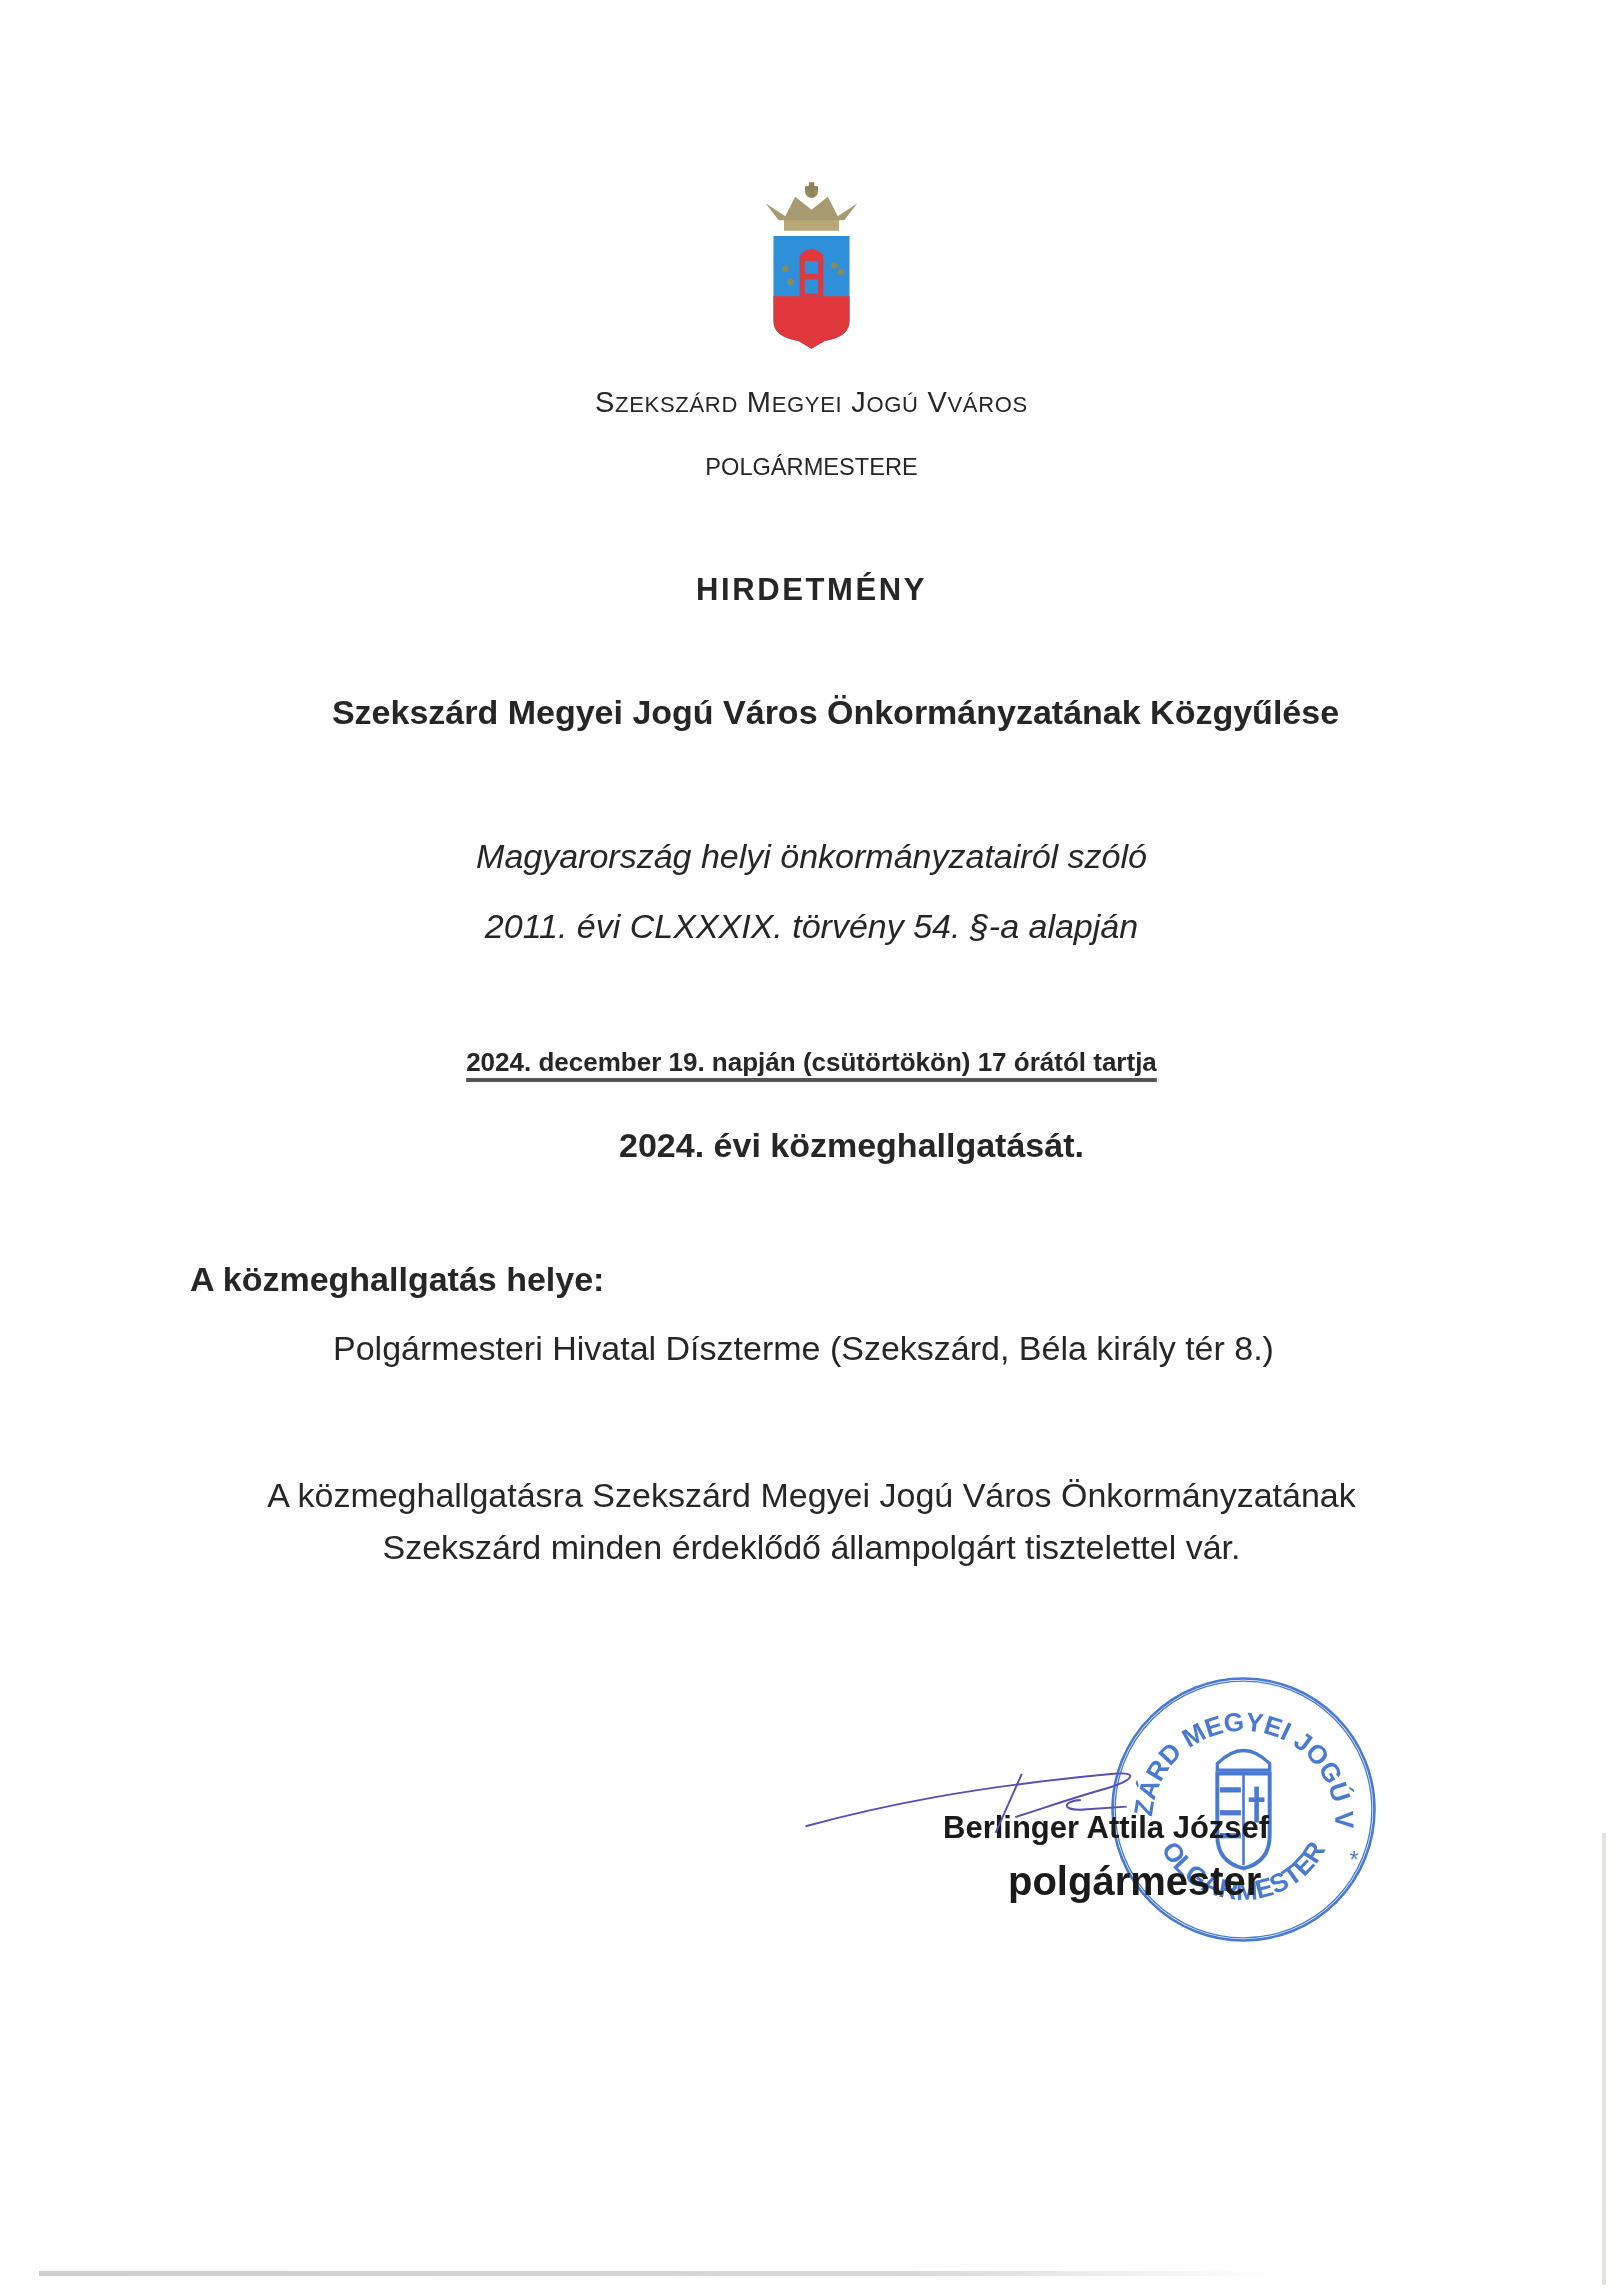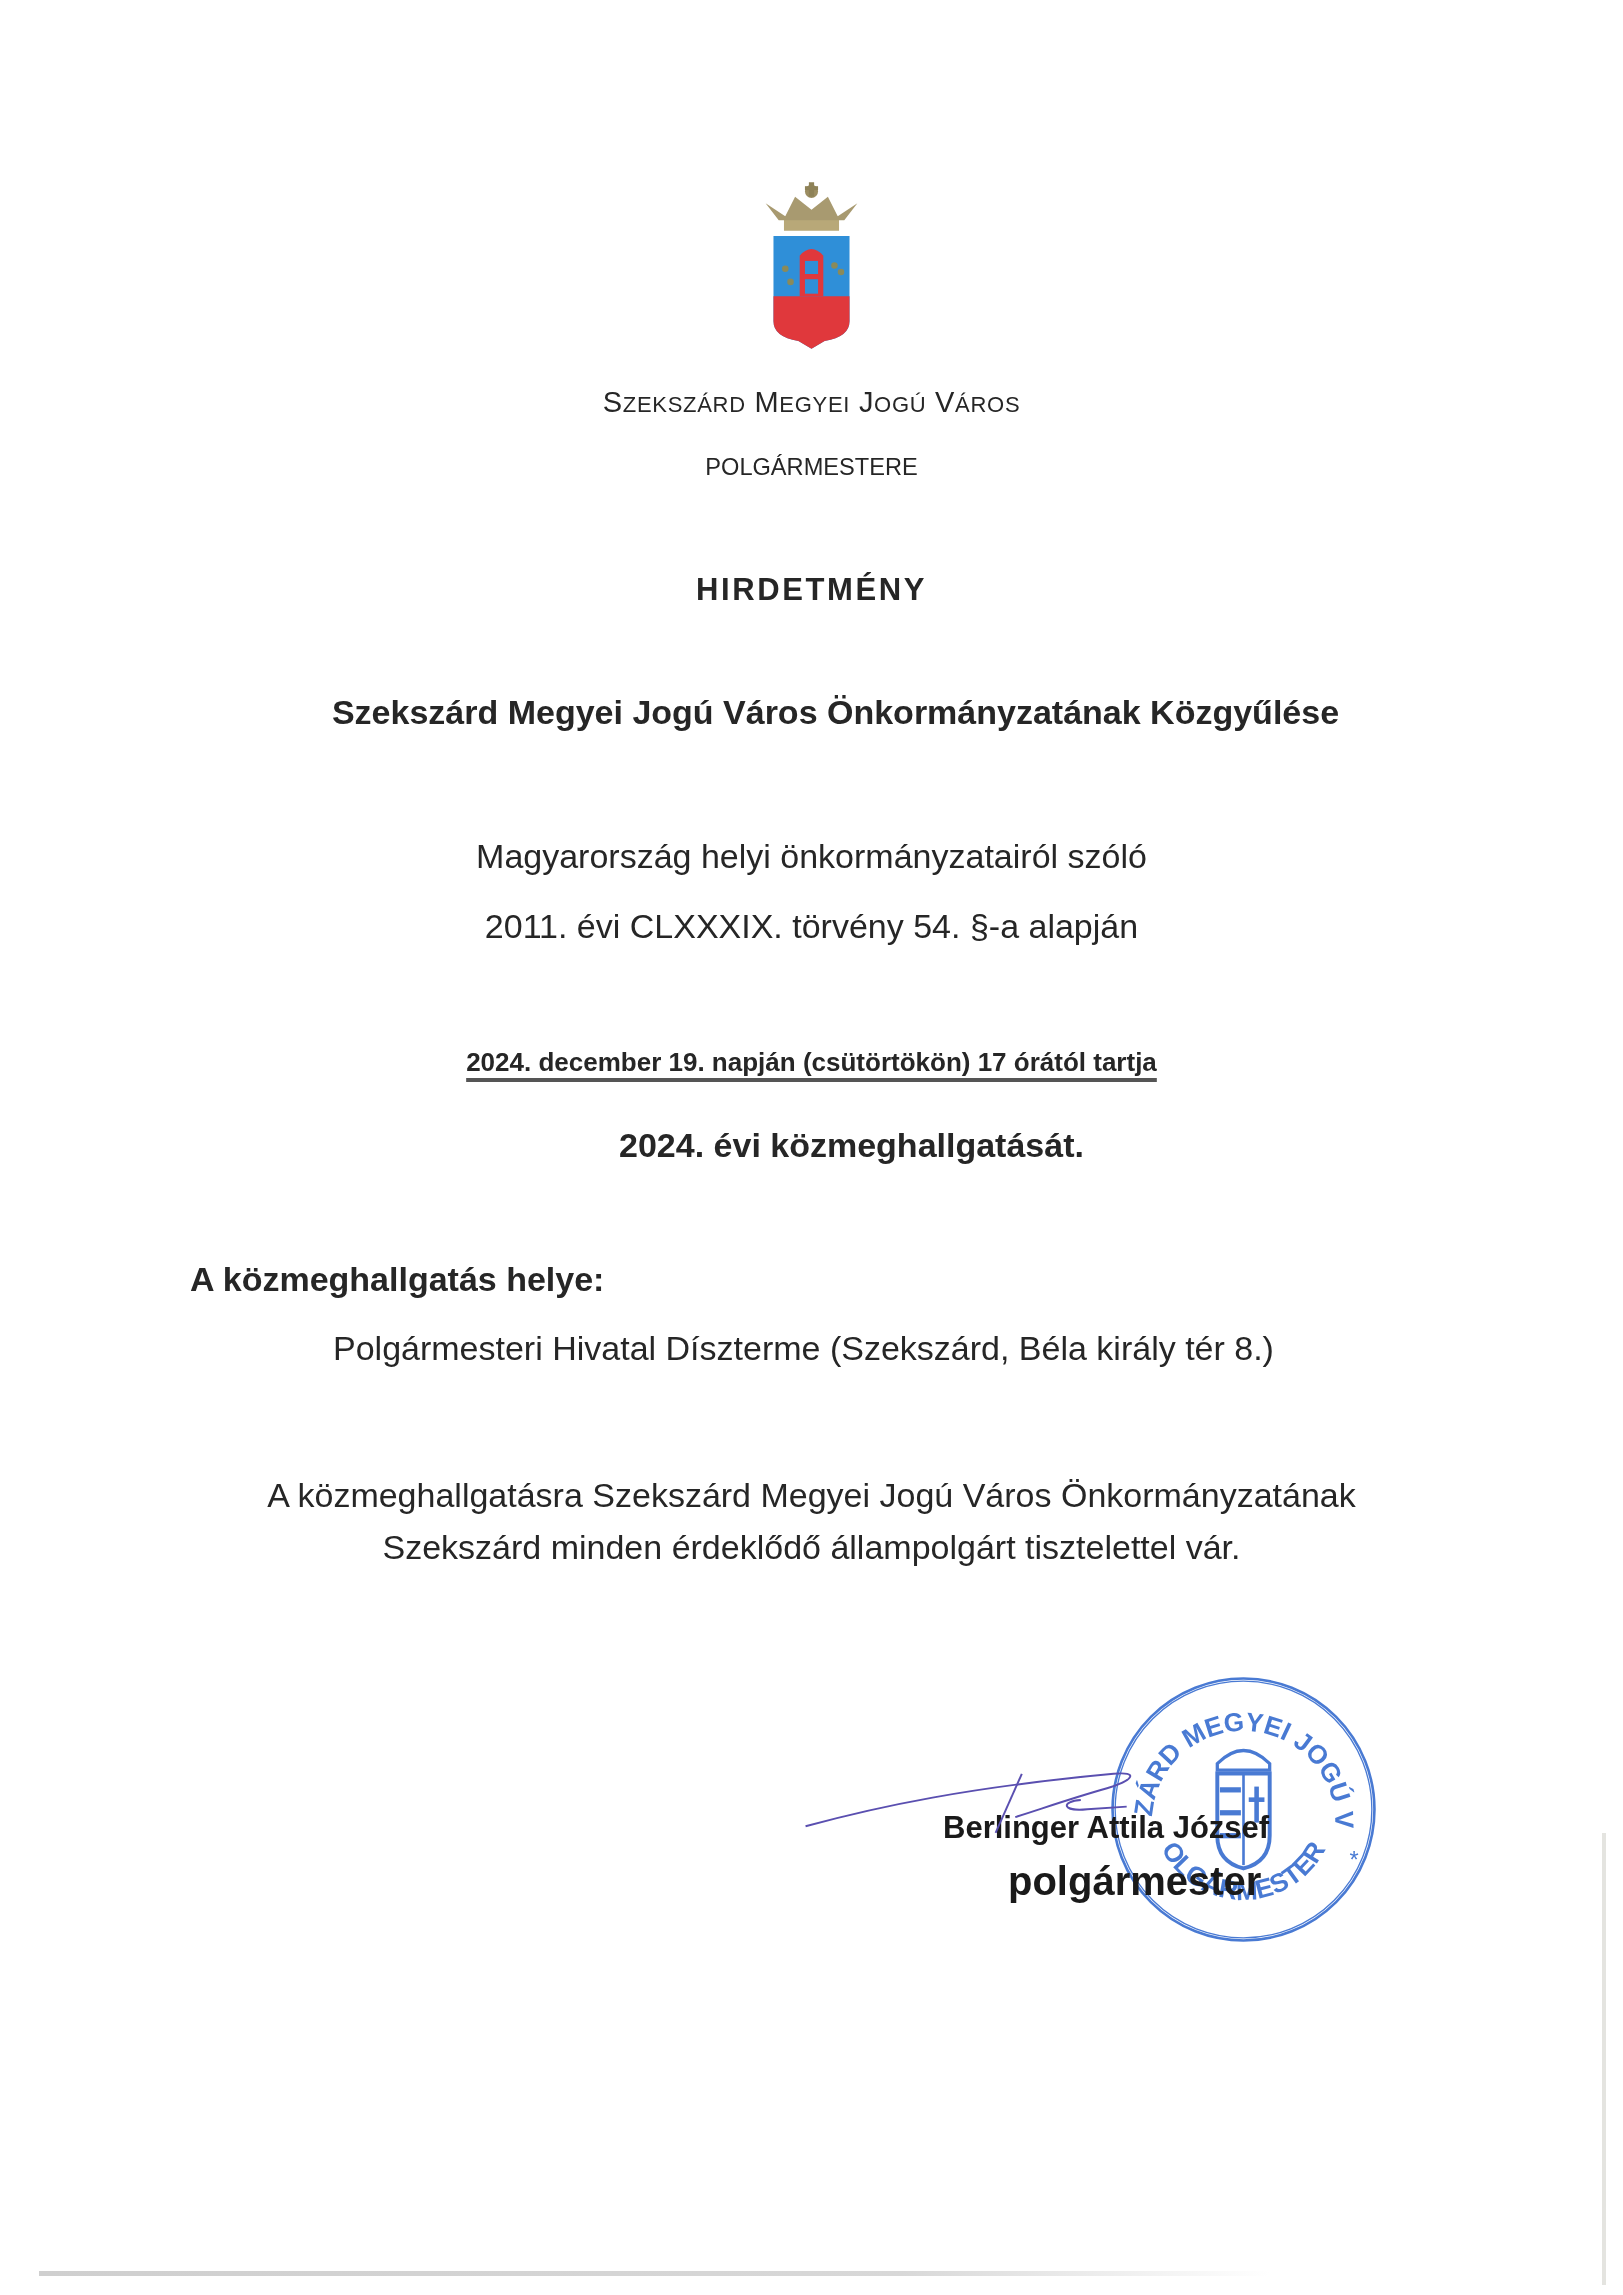--- a/index.html
+++ b/index.html
@@ -6,21 +6,21 @@
   body { width:1623px; height:2295px; position:relative; overflow:hidden;
          font-family:"Liberation Sans", sans-serif; color:#262626; }
   .abs { position:absolute; }
   .center { left:0; width:1623px; text-align:center; }
   .crest { left:759px; top:177px; width:105px; height:177px; }
   .h-city { top:386px; font-size:29px; letter-spacing:0.7px; }
   .h-city .sc { font-size:22px; }
   .h-mayor { top:454px; font-size:23.6px; }
   .h-title { top:572px; font-size:31px; font-weight:bold; letter-spacing:2.6px;text-align:center; }
   .h-body { top:693px; font-size:34px; font-weight:bold;margin-left:24px; }
-  .p-line { font-size:34px; }
+  .p-line { font-size:34px;font-style:italic; }
   .l1 { top:837px; }
   .l2 { top:907px; }
   .d1 { top:1047px; font-size:26px; font-weight:bold; }
   .d1 span { text-decoration:underline; text-decoration-thickness:3.9px; text-underline-offset:6.5px; text-decoration-color:#555; }
   .d2 { top:1126px; font-size:34px; font-weight:bold;padding-left:40px; }
   .loc-label { left:190px; top:1260px; font-size:34px; font-weight:bold; }
   .loc-value { left:333px; top:1329px; font-size:34px; }
   .inv1 { top:1476px; font-size:34px; }
   .inv2 { top:1528px; font-size:34px; }
   .sig-name { left:943px; top:1810px; font-size:31px; font-weight:bold; color:#1a1a1a; z-index:3; }
@@ -50,21 +50,21 @@
   <circle cx="40" cy="140" r="5" fill="#8a8a5a"></circle>
   <circle cx="48" cy="160" r="5" fill="#8a8a5a"></circle>
   <circle cx="115" cy="135" r="5" fill="#8a8a5a"></circle>
   <circle cx="125" cy="145" r="5" fill="#8a8a5a"></circle>
 </svg>
 
 <div class="abs center h-city">
   <span><span>S</span><span class="sc">ZEKSZÁRD</span></span>
   <span><span>M</span><span class="sc">EGYEI</span></span>
   <span><span>J</span><span class="sc">OGÚ</span></span>
-  <span><span>V</span><span class="sc">ÁROS</span></span>
+  <span><span>V</span><span class="sc">VÁROS</span></span>
 </div>
 <div class="abs center h-mayor">POLGÁRMESTERE</div>
 
 <div class="abs center h-title">HIRDETMÉNY</div>
 <div class="abs center h-body">Szekszárd Megyei Jogú Város Önkormányzatának Közgyűlése</div>
 
 <div class="abs center p-line l1">Magyarország helyi önkormányzatairól szóló</div>
 <div class="abs center p-line l2">2011. évi CLXXXIX. törvény 54. §-a alapján</div>
 
 <div class="abs center d1"><span>2024. december 19. napján (csütörtökön) 17 órától tartja</span></div>

